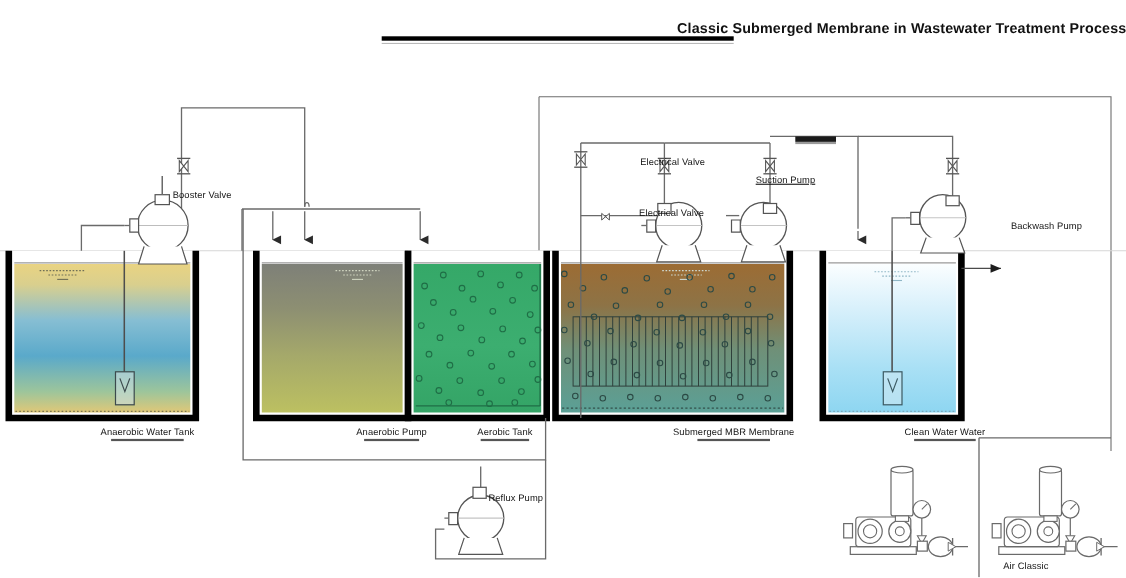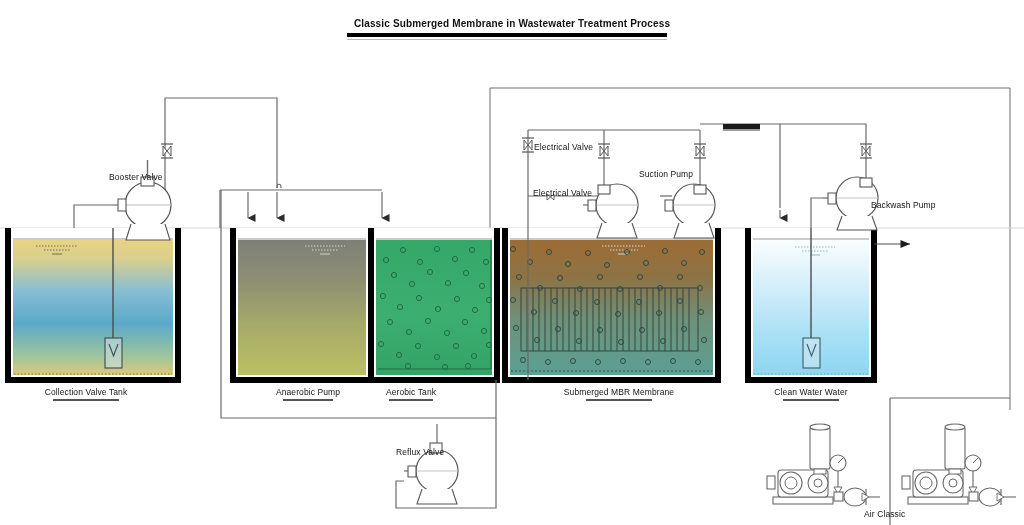--- a/index.html
+++ b/index.html
@@ -1,25 +1,25 @@
 <!DOCTYPE html>
 <html><head>
 <meta charset="utf-8">
 <style>
   html,body{margin:0;padding:0;background:#ffffff;}
   body{width:1024px;height:525px;position:relative;overflow:hidden;
        font-family:"Liberation Sans", sans-serif;color:#111;}
   #stage{position:absolute;left:0;top:0;width:1024px;height:525px;}
   svg#diagram{position:absolute;left:0;top:0;width:1024px;height:525px;}
   .lbl{position:absolute;font-size:8.5px;color:#141414;white-space:nowrap;
-       letter-spacing:.1px;line-height:1;}
+       letter-spacing:.1px;line-height:1;padding-left:48px;}
   .lbl.tank{text-align:center;}
   .lbl.tank .u{display:block;height:2px;background:#555;margin:2.5px auto 0;}
-  #title{position:absolute;left:0;top:18px;width:1024px;text-align:center;
-         font-size:10px;font-weight:bold;color:#111;letter-spacing:.15px;}
+  #title{position:absolute;left:0;top:18px;width:1024px;text-align:right;
+         font-size:13px;font-weight:bold;color:#111;letter-spacing:.15px;}
   .titlebar{position:absolute;left:347px;width:320px;}
   .titlebar.b1{top:33px;height:4px;background:#000;}
   .titlebar.b2{top:39px;height:1px;background:#b9b9b9;}
 </style>
 </head>
 <body>
 
 <div id="stage">
 
   <div id="title">Classic Submerged Membrane  in Wastewater Treatment Process</div>
@@ -414,37 +414,37 @@
       <path d="M969,487 L977,487 L973,494 Z" stroke-width="1"></path>
       <rect x="969" y="492" width="9" height="9" stroke-width="1.1"></rect>
       <ellipse cx="990" cy="497" rx="11" ry="9" stroke-width="1.1"></ellipse>
       <line x1="1001" y1="489" x2="1001" y2="505" stroke-width="1.2"></line>
       <line x1="1001" y1="497" x2="1016" y2="497" stroke-width="1.1"></line>
       <path d="M997,493 L1004,497 L997,501 Z" stroke-width=".9"></path>
     </g>
   </svg>
 
   <div class="lbl tank" style="left:36px;top:388px;width:100px;">
-    <span>Collection Valve Tank</span><span class="u" style="width:66px;"></span>
+    <span>Anaerobic Water Tank</span><span class="u" style="width:66px;"></span>
   </div>
   <div class="lbl tank" style="left:268px;top:388px;width:80px;">
     <span>Anaerobic Pump</span><span class="u" style="width:50px;"></span>
   </div>
   <div class="lbl tank" style="left:376px;top:388px;width:70px;">
     <span>Aerobic Tank</span><span class="u" style="width:44px;"></span>
   </div>
   <div class="lbl tank" style="left:554px;top:388px;width:130px;text-align:center;">
     <span>Submerged MBR Membrane</span><span class="u" style="width:66px;"></span>
   </div>
   <div class="lbl tank" style="left:768px;top:388px;width:86px;">
     <span>Clean Water Water</span><span class="u" style="width:56px;"></span>
   </div>
 
   <div class="lbl" style="left:109px;top:173px;">Booster Valve</div>
-  <div class="lbl" style="left:639px;top:170px;">Suction Pump</div>
+  <div class="lbl" style="left:639px;top:159px;text-decoration:underline;">Suction Pump</div>
   <div class="lbl" style="left:871px;top:201px;">Backwash Pump</div>
-  <div class="lbl" style="left:396px;top:448px;">Reflux Valve</div>
+  <div class="lbl" style="left:396px;top:448px;">Reflux Pump</div>
   <div class="lbl" style="left:864px;top:510px;">Air Classic</div>
 
   <div class="lbl" style="left:534px;top:143px;">Electrical Valve</div>
   <div class="lbl" style="left:533px;top:189px;">Electrical Valve</div>
 
 </div>
 
 </body></html>

